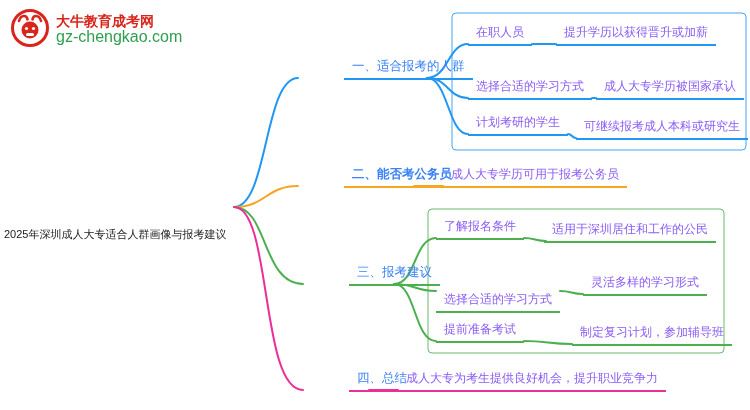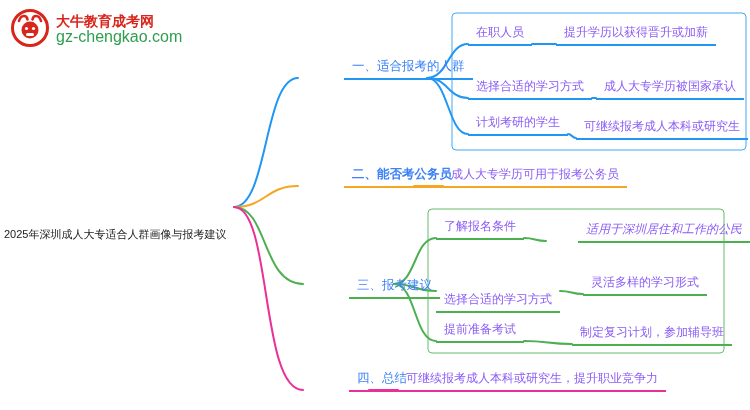--- a/index.html
+++ b/index.html
@@ -103,24 +103,24 @@
   <div class="node c1" style="left: 468px; top: 23px; border-bottom-color: rgb(33, 150, 243);">在职人员</div>
   <div class="node c1" style="left: 556px; top: 23px; border-bottom-color: rgb(33, 150, 243);">提升学历以获得晋升或加薪</div>
   <div class="node c1" style="left: 468px; top: 77px; border-bottom-color: rgb(33, 150, 243);">选择合适的学习方式</div>
   <div class="node c1" style="left: 596px; top: 77px; border-bottom-color: rgb(33, 150, 243);">成人大专学历被国家承认</div>
   <div class="node c1" style="left: 468px; top: 113px; border-bottom-color: rgb(33, 150, 243);">计划考研的学生</div>
   <div class="node c1" style="left: 576px; top: 117px; border-bottom-color: rgb(33, 150, 243); text-align: center;">可继续报考成人本科或研究生</div>
 
   <div class="node lvl1 c2" style="left: 298px; top: 165px; border-bottom-color: rgb(245, 166, 35); font-weight: bold;">二、能否考公务员</div>
   <div class="node c2" style="left: 443px; top: 165px; border-bottom-color: rgb(245, 166, 35);">成人大专学历可用于报考公务员</div>
 
-  <div class="node lvl1 c3" style="left: 303px; top: 276px; border-bottom-color: rgb(76, 175, 80);">三、报考建议</div>
+  <div class="node lvl1 c3" style="left: 303px; top: 263px; border-bottom-color: rgb(76, 175, 80);">三、报考建议</div>
   <div class="node c3" style="left: 436px; top: 217px; border-bottom-color: rgb(76, 175, 80);">了解报名条件</div>
-  <div class="node c3" style="left: 578px; top: 220px; border-bottom-color: rgb(76, 175, 80); font-style: italic;">适用于深圳居住和工作的公民</div>
+  <div class="node c3" style="left: 544px; top: 220px; border-bottom-color: rgb(76, 175, 80);">适用于深圳居住和工作的公民</div>
   <div class="node c3" style="left: 436px; top: 270px; border-bottom-color: rgb(76, 175, 80); margin-top: 20px;">选择合适的学习方式</div>
   <div class="node c3" style="left: 583px; top: 273px; border-bottom-color: rgb(76, 175, 80);">灵活多样的学习形式</div>
   <div class="node c3" style="left: 436px; top: 320px; border-bottom-color: rgb(76, 175, 80);">提前准备考试</div>
   <div class="node c3" style="left: 572px; top: 323px; border-bottom-color: rgb(76, 175, 80);">制定复习计划，参加辅导班</div>
 
   <div class="node lvl1 c4" style="left: 303px; top: 369px; border-bottom-color: rgb(235, 47, 150);">四、总结</div>
-  <div class="node c4" style="left: 398px; top: 369px; border-bottom-color: rgb(235, 47, 150);">可继续报考成人本科或研究生，提升职业竞争力</div>
+  <div class="node c4" style="left: 398px; top: 369px; border-bottom-color: rgb(235, 47, 150);">成人大专为考生提供良好机会，提升职业竞争力</div>
 
 </div>
 
 </body></html>

